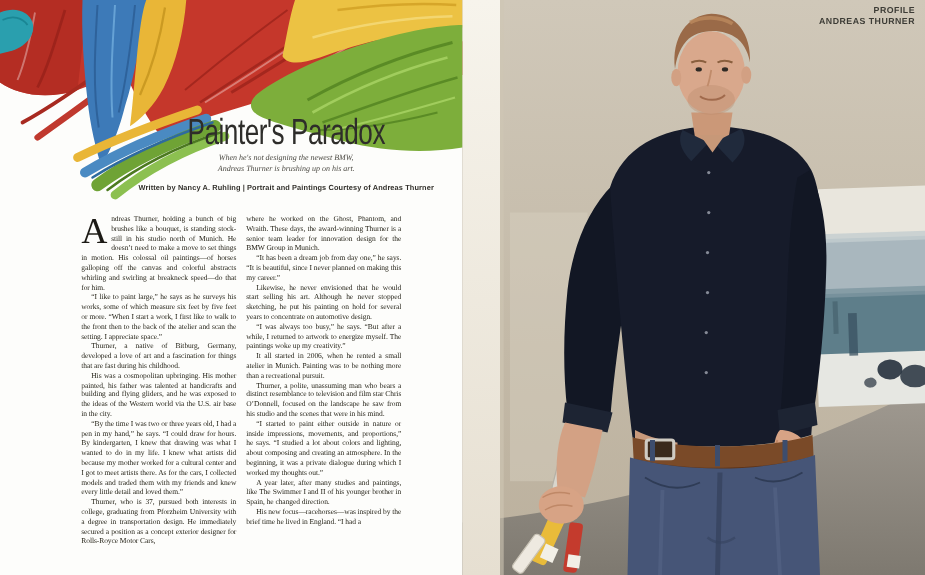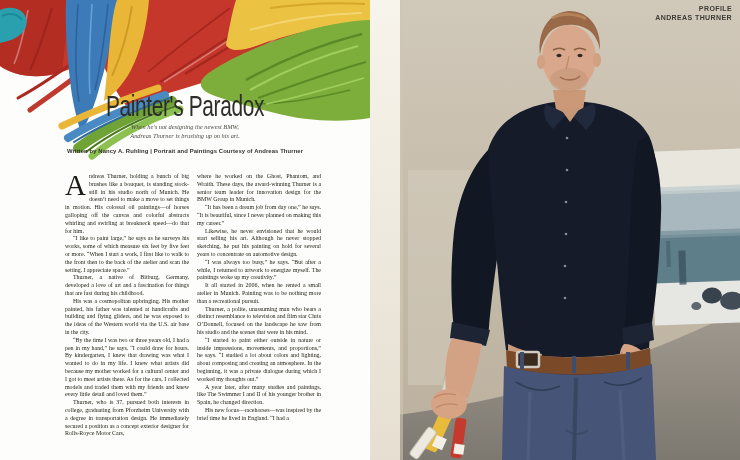--- a/index.html
+++ b/index.html
@@ -5,21 +5,21 @@
   html,body{margin:0;padding:0;background:#e8e8e8;}
   .spread{
     position:relative;width:740px;height:460px;overflow:hidden;
     background:#fdfdfb;font-family:"Liberation Serif",serif;
   }
   .page{position:absolute;top:0;height:460px;width:370px;overflow:hidden;}
   .page-left{left:0;background:#fdfdfb;}
   .page-right{left:370px;background:#c6bcab;}
   .painting-svg{position:absolute;left:0;top:0;z-index:1;}
   
-  .title-block{position:absolute;left:0;top:91px;width:370px;z-index:3;text-align:center;}
+  .title-block{position:absolute;left:0;top:91px;width:370px;z-index:3;text-align:center;padding-left:44px;}
   .article-title{
     margin:0;font-family:"Liberation Sans",sans-serif;font-weight:400;
     font-size:29px;color:#2e2d2a;letter-spacing:-0.5px;
     transform:scaleX(0.72);transform-origin:50% 50%;line-height:30px;
   }
   .subtitle{margin-top:2px;font-style:italic;font-size:6.4px;line-height:8.6px;color:#4c4a43;}
   .byline{
     margin-top:8px;font-family:"Liberation Sans",sans-serif;font-weight:bold;
     font-size:5.9px;color:#33312c;letter-spacing:0.1px;
   }

